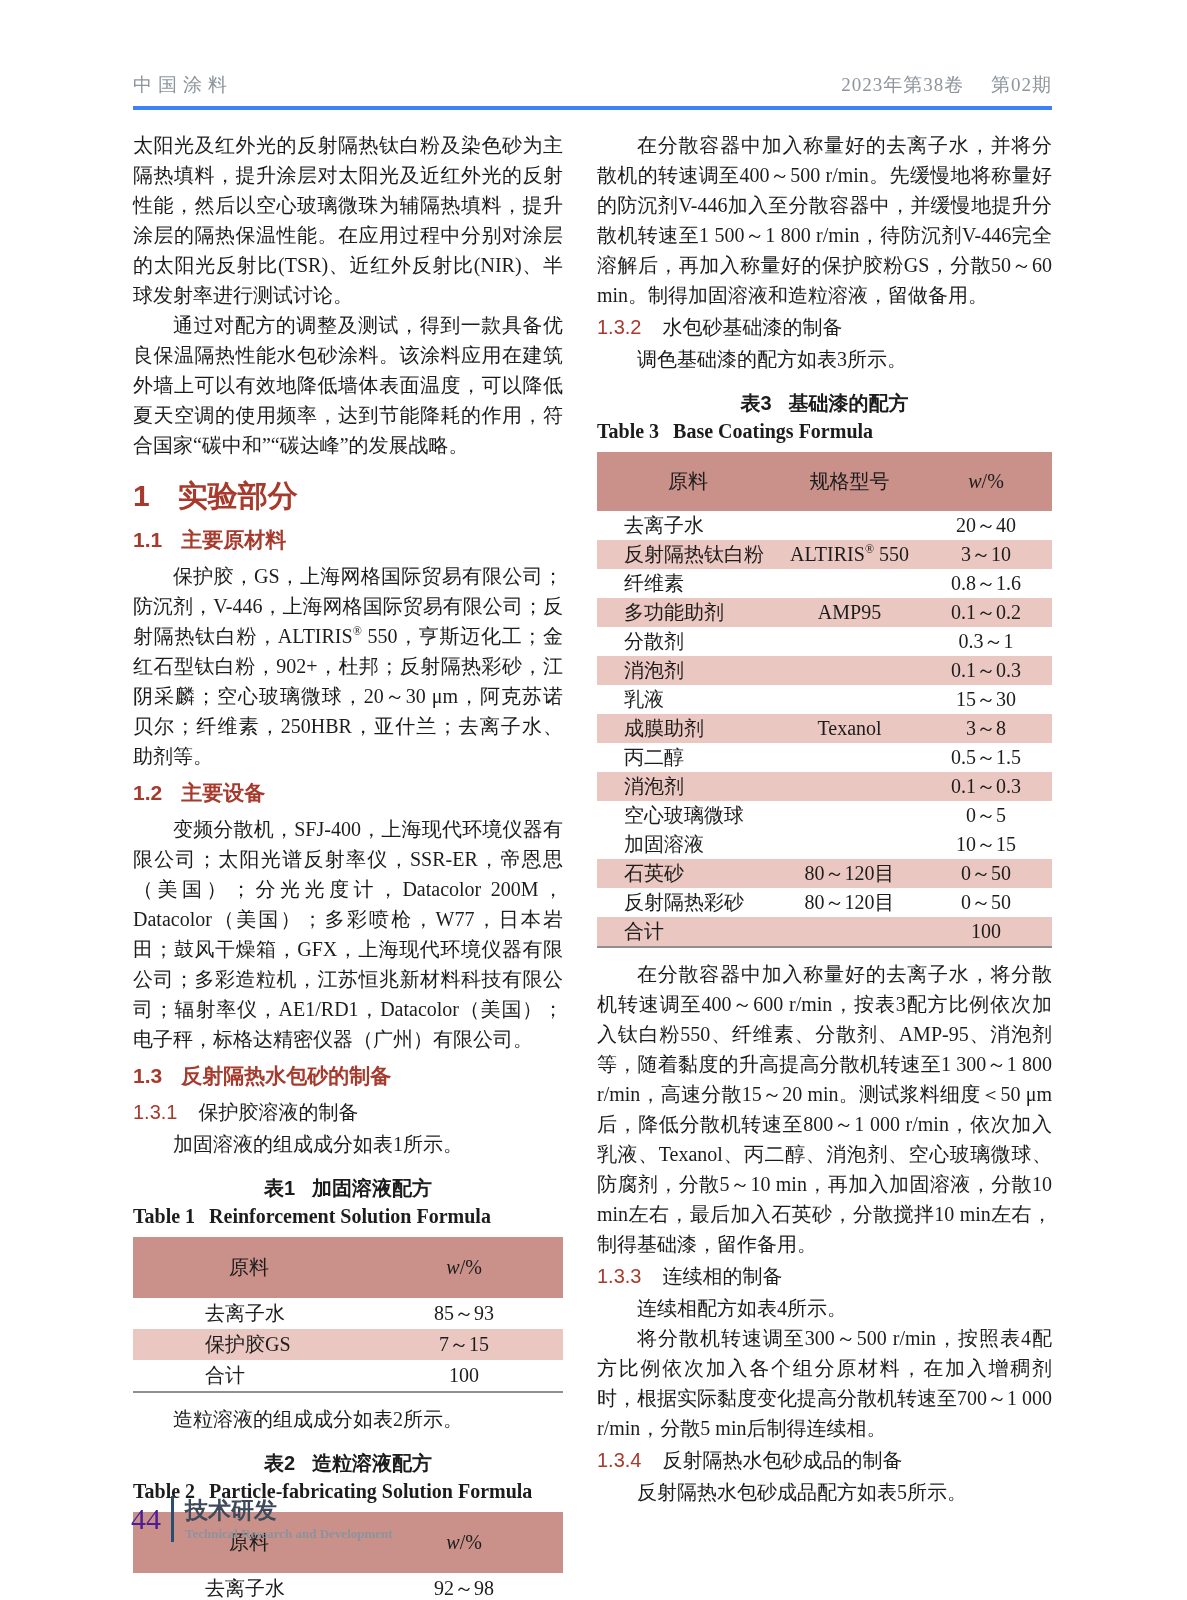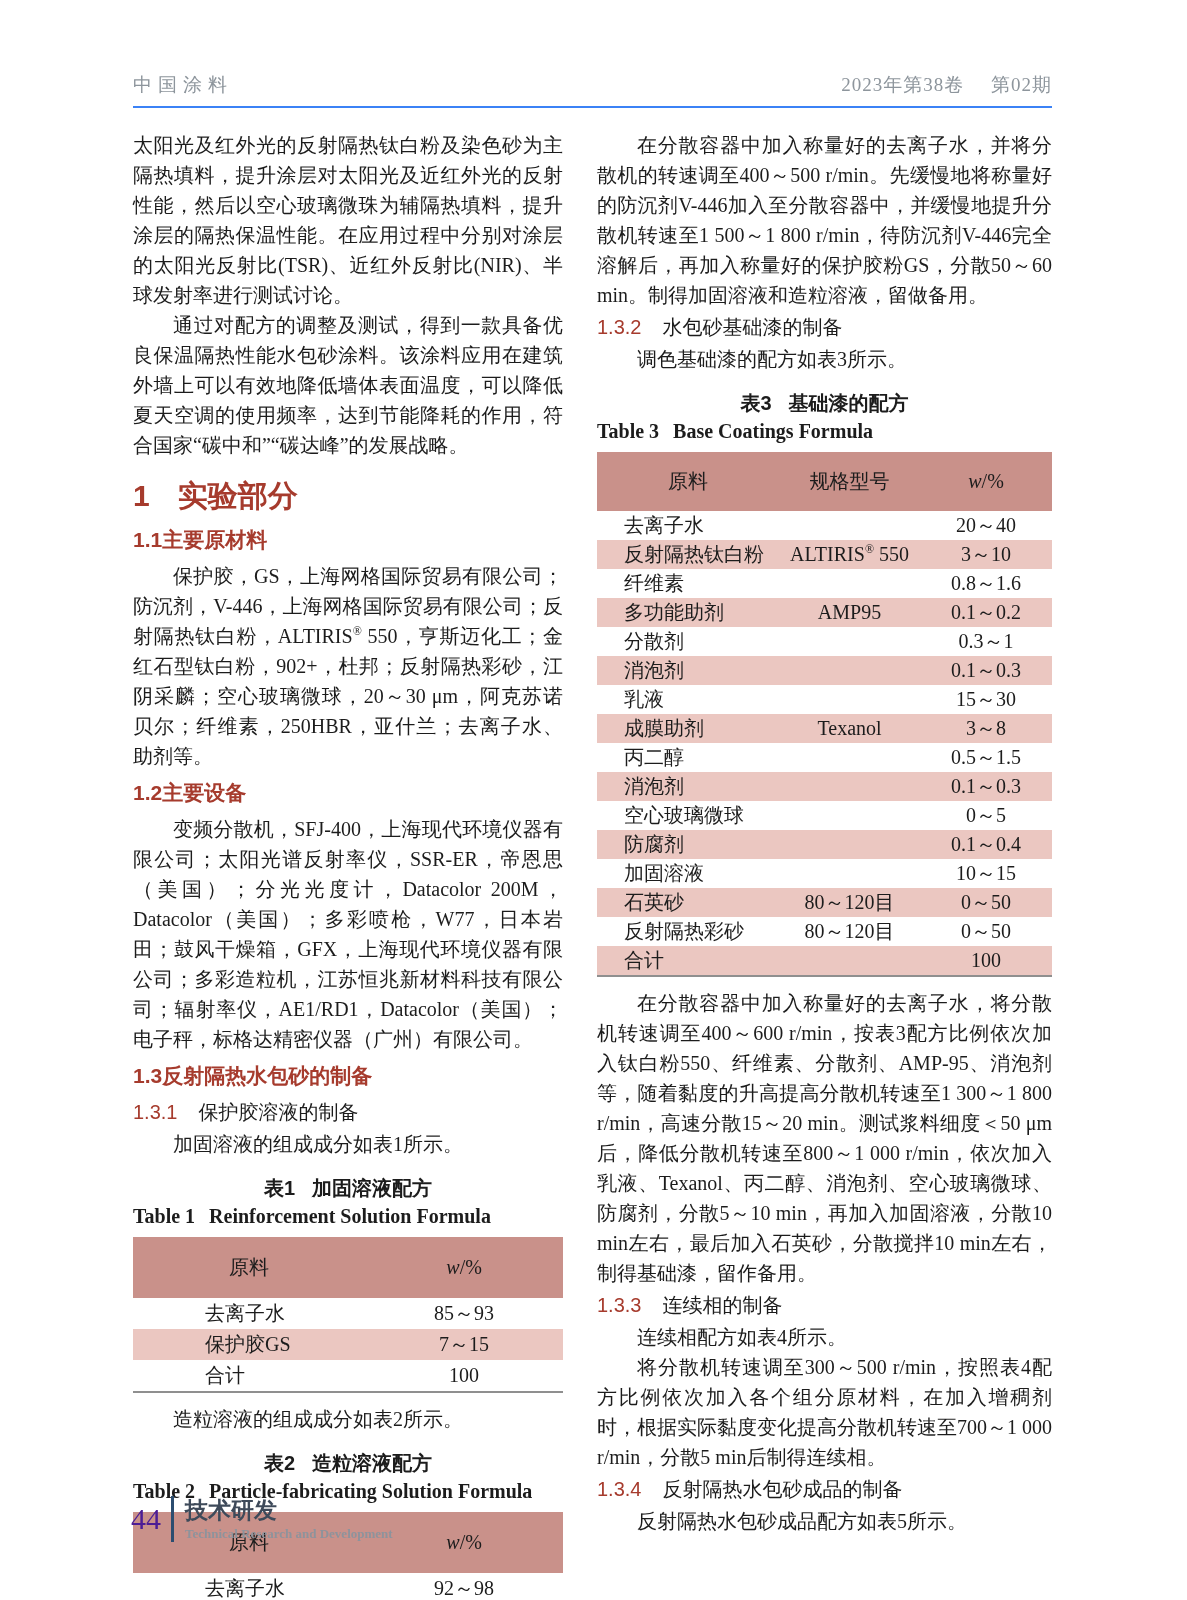--- a/index.html
+++ b/index.html
@@ -10,39 +10,39 @@
     --alt-bg:#ebc7c1;
     --ink:#1c1c1c;
   }
   html,body{margin:0;padding:0;background:#fff;}
   .page{position:relative;width:1187px;height:1600px;background:#ffffff;overflow:hidden;
         outline:1px solid #ececec;color:var(--ink);font-family:var(--serif);}
 
   
   .page-header{position:absolute;left:133px;top:72px;width:919px;display:flex;
                justify-content:space-between;align-items:flex-end;padding-bottom:8px;
-               border-bottom:2px solid #3b82f6;color:#8d959c;font-size:19px;}
+               border-bottom:4px solid #3b82f6;color:#8d959c;font-size:19px;}
   .journal{letter-spacing:6px;}
   .issue .vol{margin-right:22px;letter-spacing:1px;}
   .issue .no{letter-spacing:1px;}
 
   
   .col{position:absolute;top:130px;}
   .col-left{left:133px;width:430px;}
   .col-right{left:597px;width:455px;}
 
   p.body{margin:0;font-size:20px;line-height:30px;text-align:justify;text-indent:2em;}
   p.noind{text-indent:0;}
 
   .h1{margin:17px 0 10px;font-family:var(--sans);font-weight:bold;font-size:30px;
       line-height:38px;color:var(--red);}
   .h1 .num{margin-right:28px;}
   .h2{margin:7px 0 6px;font-family:var(--sans);font-weight:bold;font-size:21px;
       line-height:30px;color:var(--red);}
-  .h2 .num{}
+  .h2 .num{margin-right:19px;}
   .h3{margin:2px 0;font-size:20px;line-height:30px;}
   .h3 .num{color:var(--red);font-family:var(--sans);margin-right:21px;}
   .h3 .ttl{color:var(--ink);}
 
   
   .tablewrap{margin:15px 0 11px;}
   .cap-zh{text-align:center;font-family:var(--sans);font-weight:bold;font-size:20px;
           line-height:28px;}
   .cap-zh .cap-label{margin-right:17px;}
   .cap-en{text-align:left;font-family:var(--serif);font-weight:bold;font-size:20px;
@@ -255,25 +255,20 @@
             <tr class="alt">
               <td class="c0">消泡剂</td>
               <td class="c1"></td>
               <td class="c2">0.1～0.3</td>
             </tr>
             <tr class="">
               <td class="c0">空心玻璃微球</td>
               <td class="c1"></td>
               <td class="c2">0～5</td>
             </tr>
-            <tr class="alt">
-              <td class="c0">防腐剂</td>
-              <td class="c1"></td>
-              <td class="c2">0.1～0.4</td>
-            </tr>
             <tr class="">
               <td class="c0">加固溶液</td>
               <td class="c1"></td>
               <td class="c2">10～15</td>
             </tr>
             <tr class="alt">
               <td class="c0">石英砂</td>
               <td class="c1">80～120目</td>
               <td class="c2">0～50</td>
             </tr>

